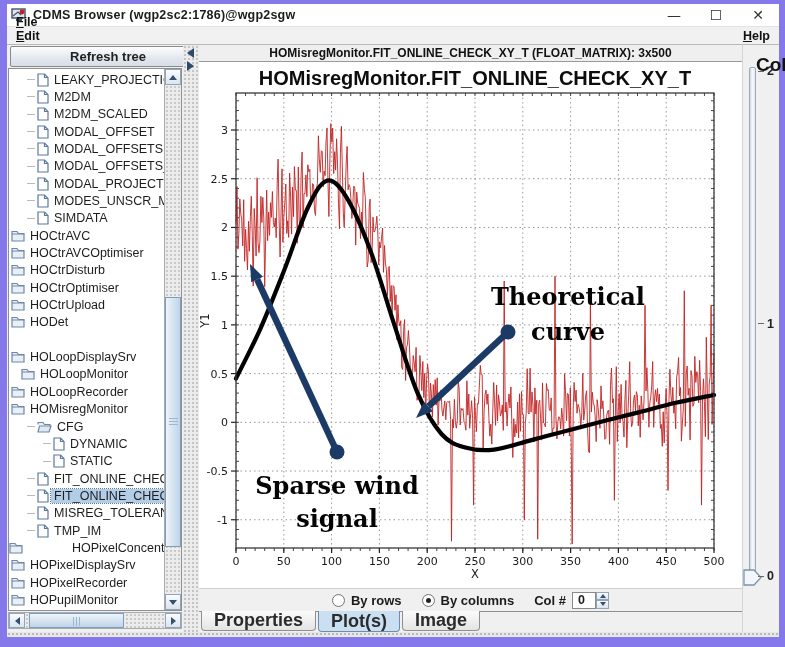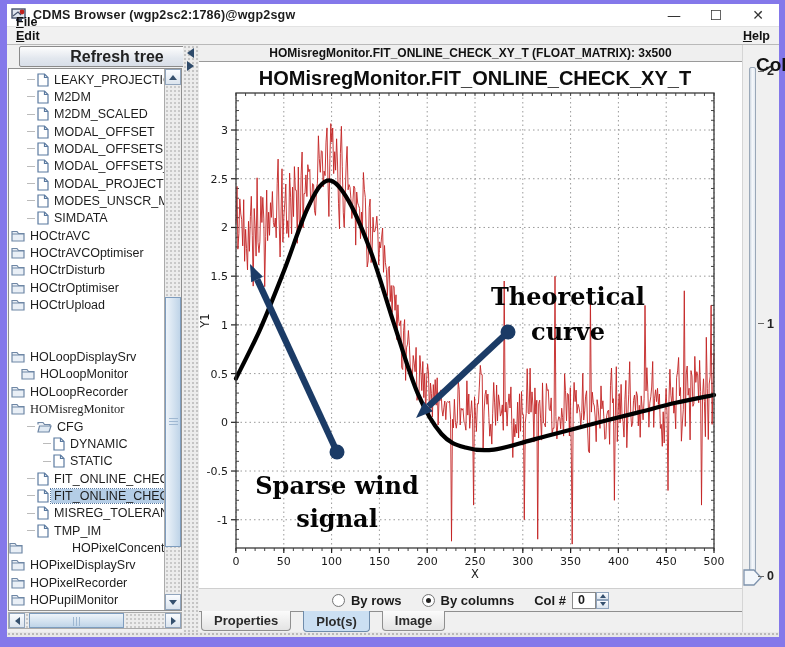--- a/index.html
+++ b/index.html
@@ -12,21 +12,21 @@
   .winbtns{margin-left:auto;display:flex;align-items:center;gap:0;}
   .winbtn{width:42px;height:22px;display:flex;align-items:center;justify-content:center;font-size:14px;color:#333;cursor:default;font-family:"DejaVu Sans",sans-serif;}
   
   #menubar{position:absolute;left:7px;top:27px;width:772px;height:18px;background:#f1f1f1;border-bottom:1px solid #b9b9b9;display:flex;align-items:center;font-size:12.5px;font-weight:bold;color:#111;}
   .menu-item{padding:0 9px;height:100%;display:flex;align-items:center;}
   #menu-right{margin-left:auto;}
   
   #main{position:absolute;left:7px;top:45px;width:772px;height:587px;background:#f0f0f0;}
   
   #tree-panel{position:absolute;left:0;top:0;width:176px;height:587px;background:#f0f0f0;}
-  #refresh-btn{position:absolute;left:12px;top:1px;width:196px;height:21px;background:linear-gradient(#fdfdfd,#e2e7ee 60%,#d8dee8);border:1px solid #8a8a8a;border-radius:2px;font-weight:bold;font-size:16px;color:#222;display:flex;align-items:center;justify-content:center;}
+  #refresh-btn{position:absolute;left:3px;top:1px;width:196px;height:21px;background:linear-gradient(#fdfdfd,#e2e7ee 60%,#d8dee8);border:1px solid #8a8a8a;border-radius:2px;font-weight:bold;font-size:13px;color:#222;display:flex;align-items:center;justify-content:center;}
   #tree-box{position:absolute;left:1px;top:23px;width:174px;height:543px;background:#fff;border:1px solid #8f8f8f;overflow:hidden;}
   #tree-rows{position:absolute;left:0;top:0;width:156px;height:100%;overflow:hidden;}
   .trow{position:absolute;height:17px;display:flex;align-items:center;white-space:nowrap;font-size:12.5px;color:#1d1d1d;width:300px;}
   .trow .lbl{padding:0 3px;overflow:hidden;}
   .trow.sel .lbl{background:#b4cde6;outline:1px dotted #5a7aa0;}
   .tdash{display:inline-block;width:8px;height:0;border-top:1px solid #bbb;margin-right:2px;flex:none;}
   .ticon{flex:none;margin-right:2px;}
   
   #tree-vsb{position:absolute;right:0;top:0;width:17px;height:541px;background:#ececec;border-left:1px solid #aaa;background-image:radial-gradient(#c9c9c9 .8px,transparent .9px);background-size:4px 4px;}
   .sb-btn{position:absolute;left:0;width:16px;height:16px;background:linear-gradient(#fafcff,#dbe4ee);border:1px solid #90a4bc;display:flex;align-items:center;justify-content:center;}
@@ -55,21 +55,21 @@
   .radio{width:13px;height:13px;border-radius:50%;border:1px solid #777;background:radial-gradient(#fff 55%,#dde4ec);position:relative;flex:none;}
   .radio.on::after{content:"";position:absolute;left:3px;top:3px;width:5px;height:5px;border-radius:50%;background:#222;}
   #spinner{display:flex;align-items:stretch;height:17px;}
   #spin-value{width:24px;background:#fff;border:1px solid #8a8a8a;font-size:12.5px;font-weight:bold;display:flex;align-items:center;padding-left:5px;}
   #spin-btns{display:flex;flex-direction:column;width:13px;}
   .spin-btn{flex:1;background:linear-gradient(#fafcff,#dbe4ee);border:1px solid #90a4bc;display:flex;align-items:center;justify-content:center;}
   .sarr-up{width:0;height:0;border-left:3px solid transparent;border-right:3px solid transparent;border-bottom:4px solid #35506e;}
   .sarr-dn{width:0;height:0;border-left:3px solid transparent;border-right:3px solid transparent;border-top:4px solid #35506e;}
   
   #tabs-row{position:absolute;left:0;top:566px;width:543px;height:21px;background:#f0f0f0;border-top:1px solid #8f8f8f;display:flex;align-items:flex-start;padding-left:2px;}
-  .tab{height:20px;padding:0 12px;display:flex;align-items:center;font-size:13px;font-weight:bold;color:#2b2b2b;background:linear-gradient(#fbfbfb,#e4e4e4);border:1px solid #8f8f8f;border-top:none;border-radius:0 0 4px 4px;margin-right:12px;position:relative;top:-1px;}
+  .tab{height:20px;padding:0 12px;display:flex;align-items:center;font-size:18px;font-weight:bold;color:#2b2b2b;background:linear-gradient(#fbfbfb,#e4e4e4);border:1px solid #8f8f8f;border-top:none;border-radius:0 0 4px 4px;margin-right:2px;position:relative;top:-1px;}
   .tab.sel{background:#cbdff2;height:21px;border-color:#6f8cab;}
   
   #slider-panel{position:absolute;left:735px;top:0;width:37px;height:587px;background:#f0f0f0;border-left:1px solid #d5d5d5;}
   #col-label{position:absolute;left:13px;top:9px;font-size:19px;font-weight:bold;color:#111;}
   #slider-track{position:absolute;left:6px;top:22px;width:7px;height:512px;background:linear-gradient(90deg,#cdd6e0,#f6f9fc 45%,#e6ecf3);border:1px solid #9aa8b8;border-radius:2px;}
   .slider-tick{position:absolute;font-size:12.5px;font-weight:bold;color:#222;display:flex;align-items:center;gap:3px;}
   .tickdash{display:inline-block;width:6px;height:0;border-top:1px solid #666;}
   #slider-thumb{position:absolute;left:0;top:524px;width:19px;height:17px;}
   
   #bottom-strip{position:absolute;left:7px;top:632px;width:772px;height:5px;background:#e8e8e8;background-image:radial-gradient(#b9b9b9 .8px,transparent .9px);background-size:4px 4px;}
@@ -212,20 +212,27 @@
               </svg>
               <span class="lbl">HOCtrOptimiser</span>
             </div>
             <div class="trow" style="top: 227.55px; left: 2px;">
               <svg class="ticon" width="14" height="12" viewBox="0 0 14 12">
                 <path d="M1 3.5 V1.5 h5 l1.5 2 H13 V11 H1 Z" fill="#e9eff6" stroke="#6f87a5" stroke-width="1.2"></path>
                 <path d="M1 4 H13" stroke="#6f87a5" stroke-width="1"></path>
               </svg>
               <span class="lbl">HOCtrUpload</span>
             </div>
+            <div class="trow" style="top: 244.9px; left: 2px;">
+              <svg class="ticon" width="14" height="12" viewBox="0 0 14 12">
+                <path d="M1 3.5 V1.5 h5 l1.5 2 H13 V11 H1 Z" fill="#e9eff6" stroke="#6f87a5" stroke-width="1.2"></path>
+                <path d="M1 4 H13" stroke="#6f87a5" stroke-width="1"></path>
+              </svg>
+              <span class="lbl">HODet</span>
+            </div>
             <div class="trow" style="top: 279.6px; left: 2px;">
               <svg class="ticon" width="14" height="12" viewBox="0 0 14 12">
                 <path d="M1 3.5 V1.5 h5 l1.5 2 H13 V11 H1 Z" fill="#e9eff6" stroke="#6f87a5" stroke-width="1.2"></path>
                 <path d="M1 4 H13" stroke="#6f87a5" stroke-width="1"></path>
               </svg>
               <span class="lbl">HOLoopDisplaySrv</span>
             </div>
             <div class="trow" style="top: 296.95px; left: 12px;">
               <svg class="ticon" width="14" height="12" viewBox="0 0 14 12">
                 <path d="M1 3.5 V1.5 h5 l1.5 2 H13 V11 H1 Z" fill="#e9eff6" stroke="#6f87a5" stroke-width="1.2"></path>
@@ -233,21 +240,21 @@
               </svg>
               <span class="lbl">HOLoopMonitor</span>
             </div>
             <div class="trow" style="top: 314.3px; left: 2px;">
               <svg class="ticon" width="14" height="12" viewBox="0 0 14 12">
                 <path d="M1 3.5 V1.5 h5 l1.5 2 H13 V11 H1 Z" fill="#e9eff6" stroke="#6f87a5" stroke-width="1.2"></path>
                 <path d="M1 4 H13" stroke="#6f87a5" stroke-width="1"></path>
               </svg>
               <span class="lbl">HOLoopRecorder</span>
             </div>
-            <div class="trow" style="top: 331.65px; left: 2px; font-family: Liberation Serif, serif;">
+            <div class="trow" style="top: 331.65px; left: 2px;">
               <svg class="ticon" width="14" height="12" viewBox="0 0 14 12">
                 <path d="M1 3.5 V1.5 h5 l1.5 2 H13 V11 H1 Z" fill="#e9eff6" stroke="#6f87a5" stroke-width="1.2"></path>
                 <path d="M1 4 H13" stroke="#6f87a5" stroke-width="1"></path>
               </svg>
               <span class="lbl">HOMisregMonitor</span>
             </div>
             <div class="trow" style="top: 349px; left: 18px;">
               <span class="tdash"></span>
               <svg class="ticon" width="15" height="12" viewBox="0 0 15 12">
                 <path d="M1 3.5 V1.5 h5 l1.5 2 H13 V5" fill="#e9eff6" stroke="#6f87a5" stroke-width="1.2"></path>

